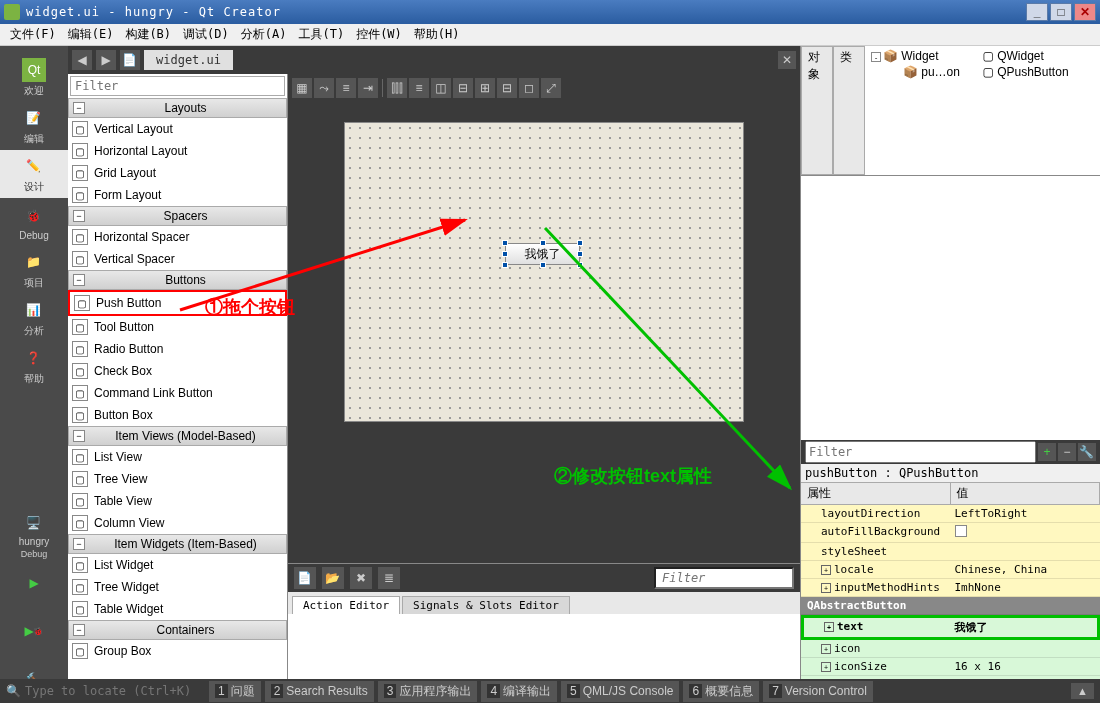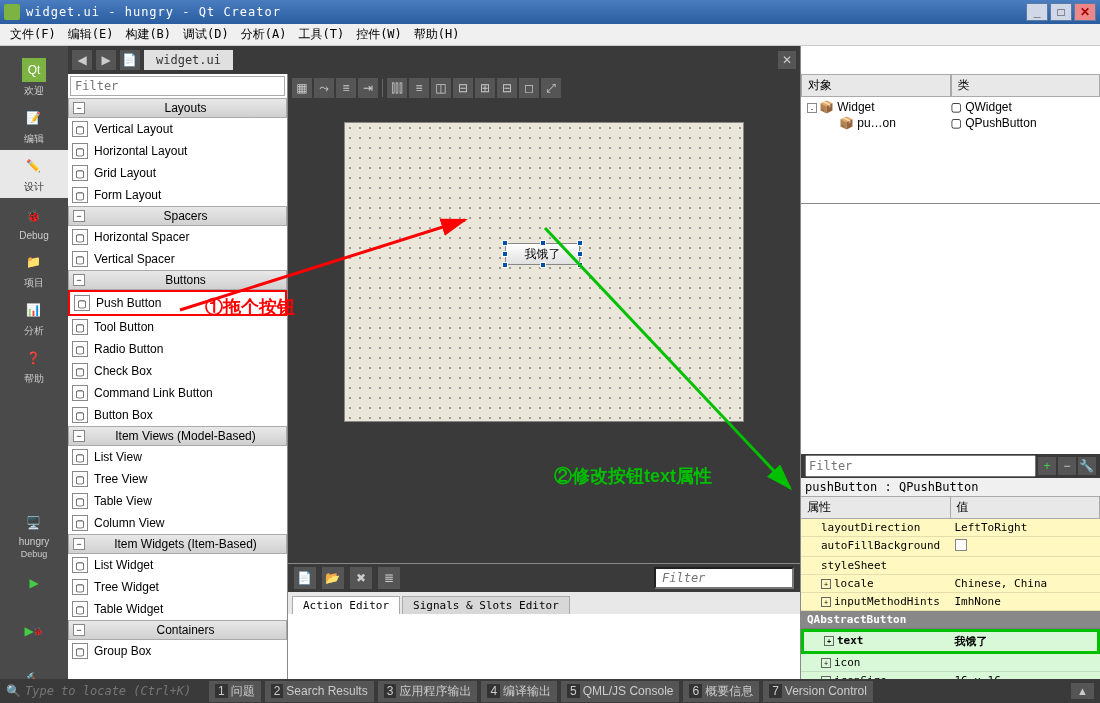--- a/index.html
+++ b/index.html
@@ -66,21 +66,21 @@
 .ae-toolbar .filter { margin-left: auto; background: #fff; padding: 2px 6px; width: 140px; font-family: monospace; font-style: italic; color: #888; }
 .ae-table { flex: 1; background: #fff; overflow: hidden; }
 .ae-table .header { display: flex; background: #e8e8e8; border-bottom: 1px solid #aaa; }
 .ae-table .header .col { padding: 3px 6px; border-right: 1px solid #aaa; }
 .ae-tabs { height: 22px; background: #e8e8e8; display: flex; align-items: flex-end; padding: 0 4px; gap: 2px; }
 .ae-tabs .tab { padding: 2px 10px; background: #fff; border: 1px solid #aaa; border-bottom: none; font-family: monospace; font-size: 11px; }
 .ae-tabs .tab.inactive { background: #d8d8d8; }
 
 
 .rightpanel { width: 300px; background: #fff; display: flex; flex-direction: column; border-left: 1px solid #888; }
-.obj-inspector { height: 130px; border-bottom: 1px solid #888; display: flex; flex-direction: column; margin-top: 28px; }
+.obj-inspector { height: 130px; border-bottom: 1px solid #888; display: flex; flex-direction: row; }
 .obj-inspector .header { display: flex; background: #e8e8e8; }
 .obj-inspector .header .col { padding: 2px 6px; border: 1px solid #aaa; font-family: monospace; }
 .obj-inspector .tree { flex: 1; padding: 2px; }
 .obj-inspector .tree-row { display: flex; padding: 1px 0; font-family: monospace; font-size: 11px; }
 
 .prop-editor { flex: 1; display: flex; flex-direction: column; overflow: hidden; }
 .prop-filter-bar { height: 24px; display: flex; align-items: center; background: #3a3a3a; padding: 0 4px; gap: 2px; }
 .prop-filter-bar input { flex: 1; padding: 2px; font-family: monospace; }
 .prop-filter-bar .btn { width: 18px; height: 18px; background: #555; color: #ccc; display: flex; align-items: center; justify-content: center; }
 .prop-label { padding: 2px 4px; font-family: monospace; background: #f0f0f0; border-bottom: 1px solid #aaa; }
@@ -96,21 +96,21 @@
 .prop-row.greensel .name, .prop-row.greensel .val { font-weight: bold; }
 .prop-row .expand { display: inline-block; width: 10px; height: 10px; border: 1px solid #666; margin-right: 3px; font-size: 7px; text-align: center; line-height: 9px; }
 .prop-row.section { background: #888; color: #ffffff; font-weight: bold; }
 .prop-row.section .name { padding-left: 6px; }
 .checkbox { width: 12px; height: 12px; border: 1px solid #888; background: #fff; display: inline-block; }
 .text-highlight { border: 3px solid #00c000; }
 
 
 .statusbar { position: absolute; bottom: 0; left: 0; right: 0; height: 24px; background: #3a3a3a; display: flex; align-items: center; padding: 0 6px; gap: 4px; }
 .statusbar .locator { display: flex; align-items: center; gap: 4px; color: #aaa; }
-.statusbar .locator input { background: transparent; border: none; color: #888; font-style: italic; font-family: monospace; width: 180px; }
+.statusbar .locator input { background: transparent; border: none; color: #888; font-family: monospace; width: 180px; }
 .statusbar .sb-btn { display: flex; align-items: center; gap: 3px; padding: 2px 6px; background: #555; color: #ccc; font-size: 11px; }
 .statusbar .sb-btn .num { background: #333; padding: 0 3px; }
 
 
 .annotation { position: absolute; font-size: 18px; font-weight: bold; pointer-events: none; z-index: 100; }
 .anno1 { color: red; left: 205px; top: 295px; }
 .anno2 { color: #00c000; left: 554px; top: 464px; }
 svg.arrow { position: absolute; pointer-events: none; z-index: 99; }
 </style>
 </head>

